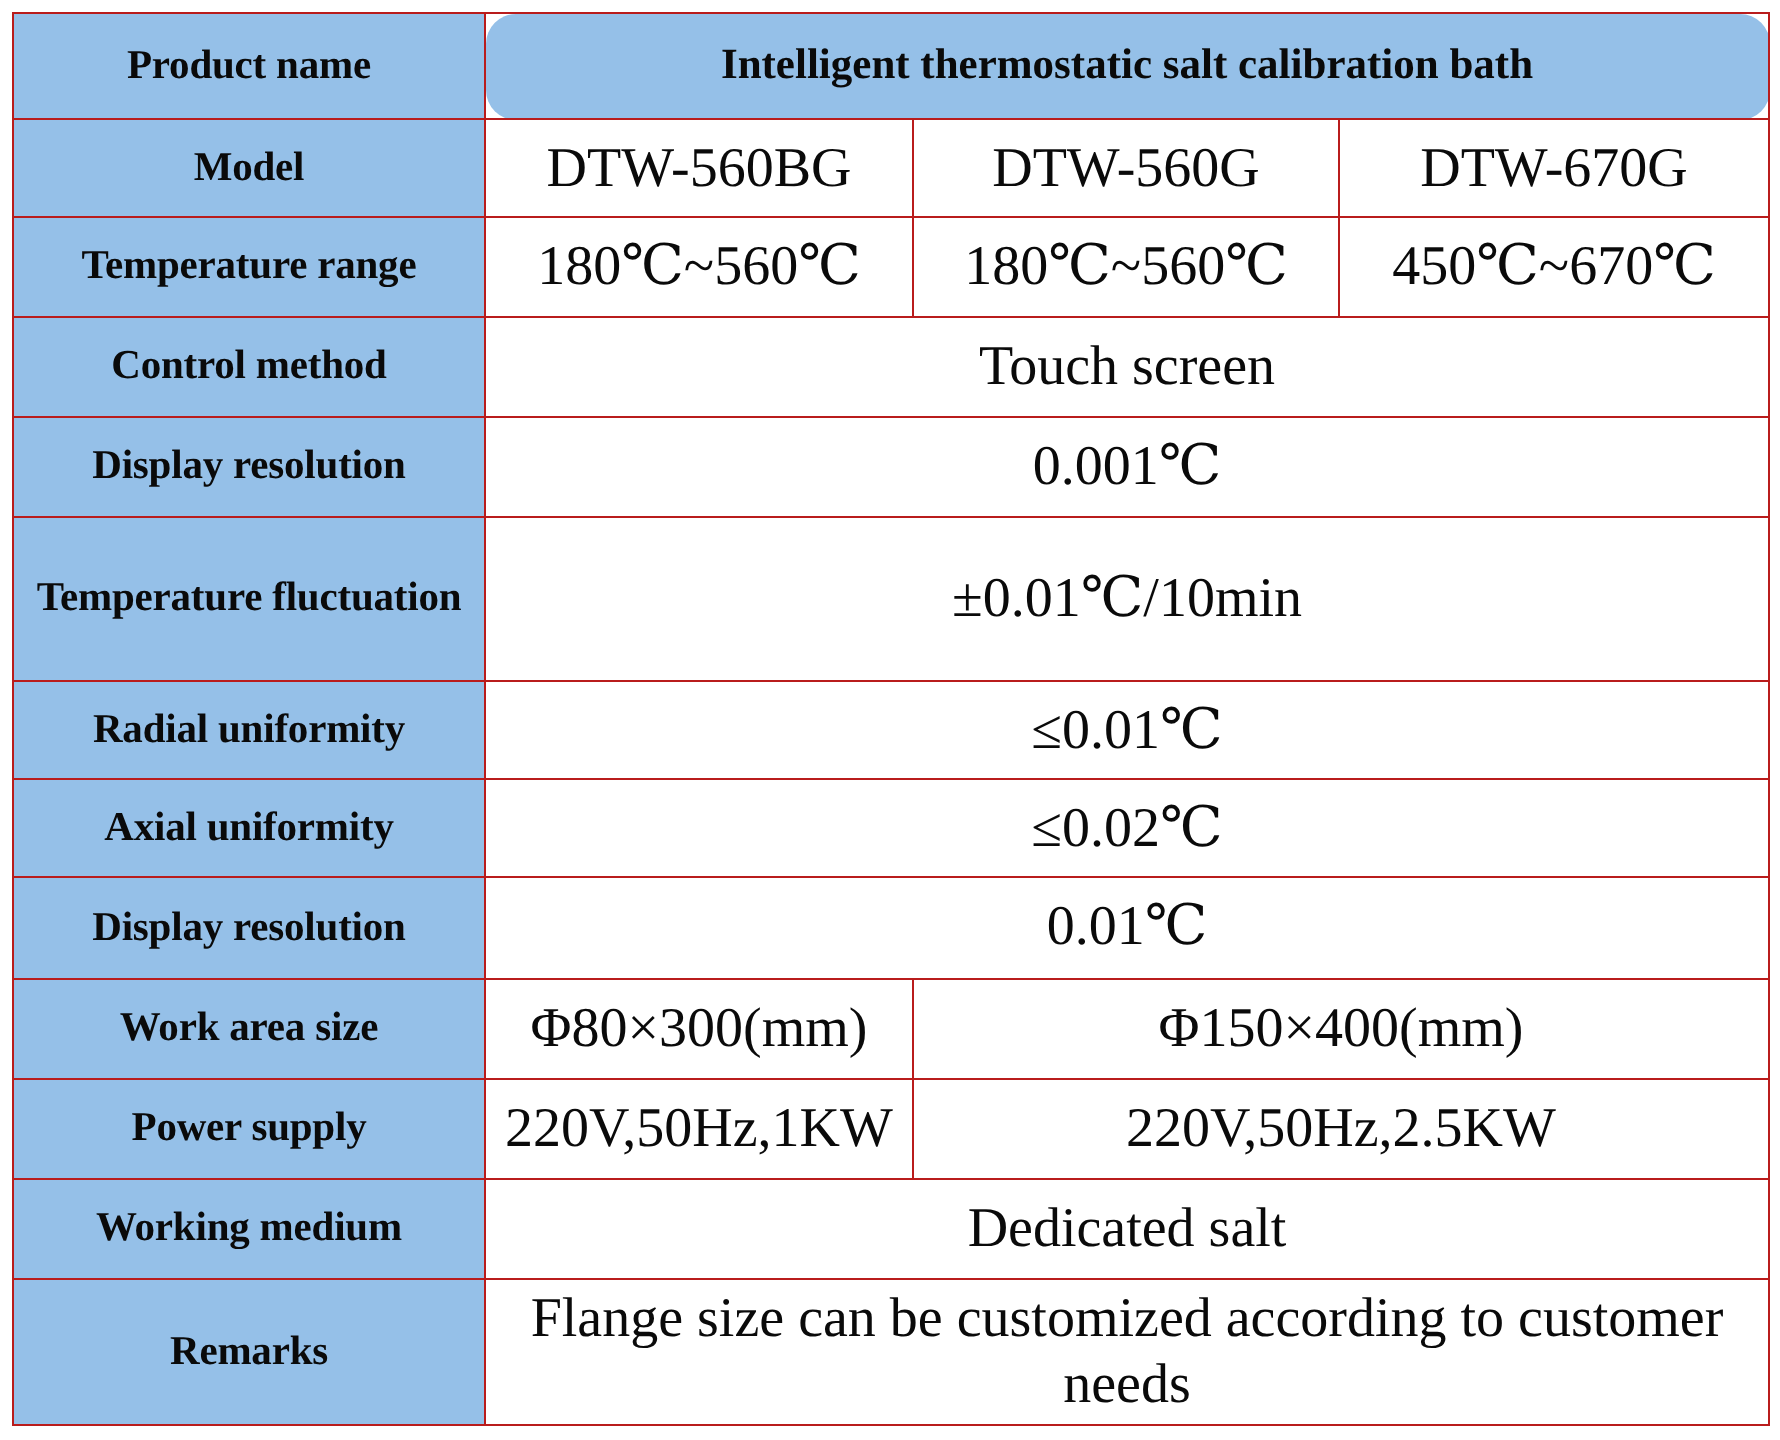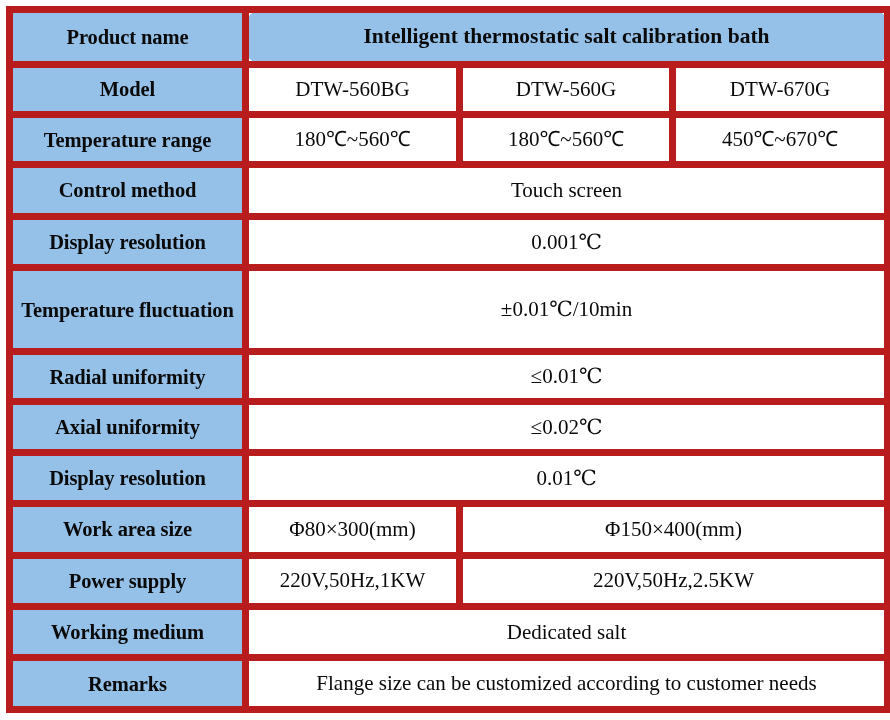--- a/index.html
+++ b/index.html
@@ -19,21 +19,21 @@
     padding: 6px 6px 7px 6px;
     box-sizing: border-box;
   }
   table.spec-table {
     border-collapse: collapse;
     width: 878px;
     height: 707px;
     table-layout: fixed;
   }
   table.spec-table td {
-    border: 7px solid #b91c1c;
+    border: 1px solid #b91c1c;
     text-align: center;
     vertical-align: middle;
     padding: 2px 4px;
     line-height: 1.18;
     color: #0a0a0a;
   }
   td.label-cell {
     background: #95c0e8;
     font-weight: bold;
     font-size: 20.5px;
@@ -42,21 +42,21 @@
   }
   td.title-cell {
     background: #95c0e8;
     font-weight: bold;
     font-size: 21.5px;
     border-radius: 15px;
   }
   td.value-cell {
     background: #ffffff;
     font-weight: normal;
-    font-size: 21px;
+    font-size: 28px;
   }
   
   col.c-label  { width: 236px; }
   col.c-v1     { width: 214px; }
   col.c-v2     { width: 213px; }
   col.c-v3     { width: 215px; }
 </style>
 </head>
 <body>
 
@@ -75,21 +75,21 @@
         <td class="title-cell" colspan="3">Intelligent thermostatic salt calibration bath</td>
       </tr>
 
       <tr style="height:48px;">
         <td class="label-cell">Model</td>
         <td class="value-cell">DTW-560BG</td>
         <td class="value-cell">DTW-560G</td>
         <td class="value-cell">DTW-670G</td>
       </tr>
 
-      <tr style="height:48px;font-family:Liberation Serif, serif;">
+      <tr style="height:48px;">
         <td class="label-cell">Temperature range</td>
         <td class="value-cell">180℃~560℃</td>
         <td class="value-cell">180℃~560℃</td>
         <td class="value-cell">450℃~670℃</td>
       </tr>
 
       <tr style="height:49px;">
         <td class="label-cell">Control method</td>
         <td class="value-cell" colspan="3">Touch screen</td>
       </tr>

